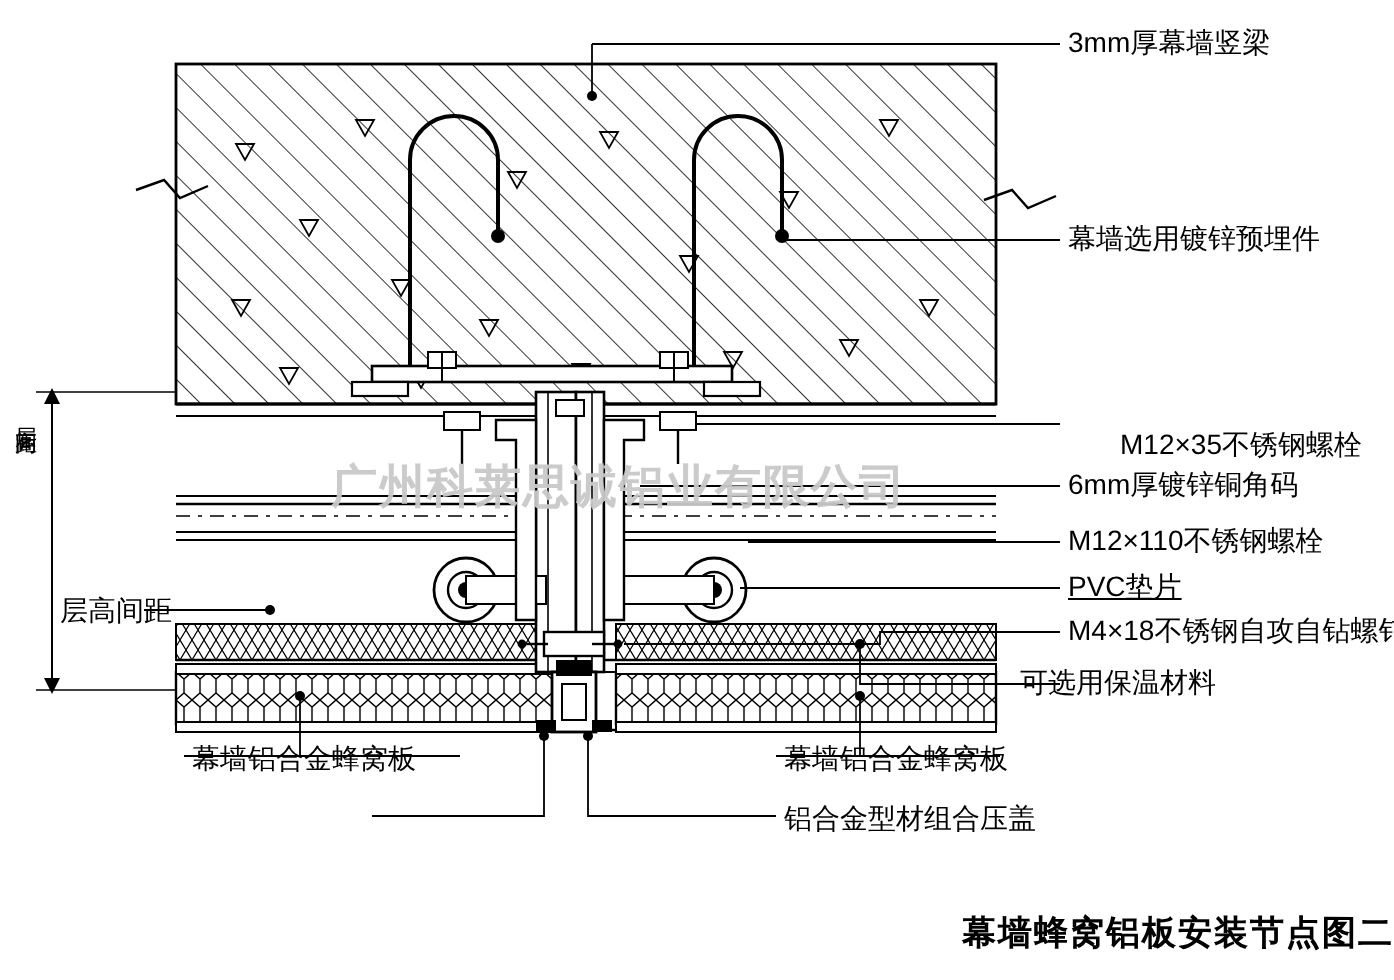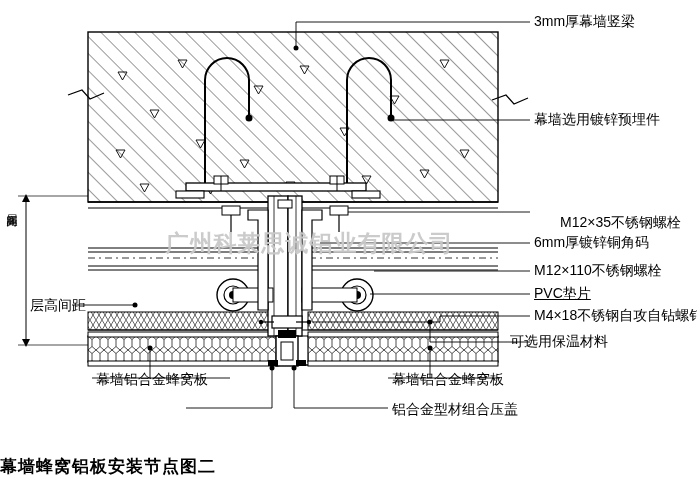--- a/index.html
+++ b/index.html
@@ -39,21 +39,21 @@
     writing-mode: vertical-rl;
     text-orientation: upright;
     letter-spacing: 1px;
     line-height: 12px;
   }
   .title {
     position: absolute;
     left: 0;
     top: 455px;
     width: 697px;
-    text-align: left;
+    text-align: right;
     font-size: 17px;
     font-weight: bold;
     color: #000000;
     letter-spacing: 1px;
   }
   .watermark {
     position: absolute;
     left: 0;
     top: 228px;
     width: 619px;

